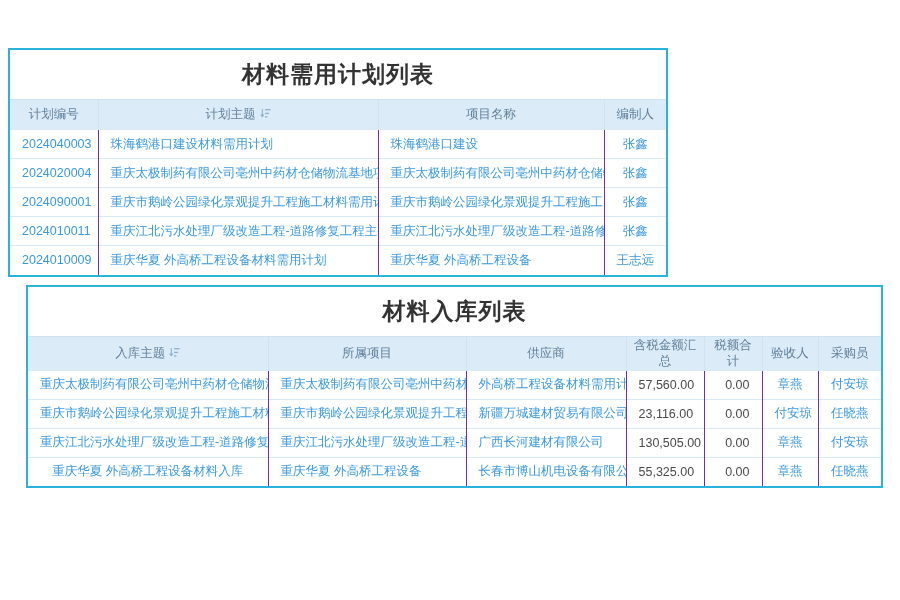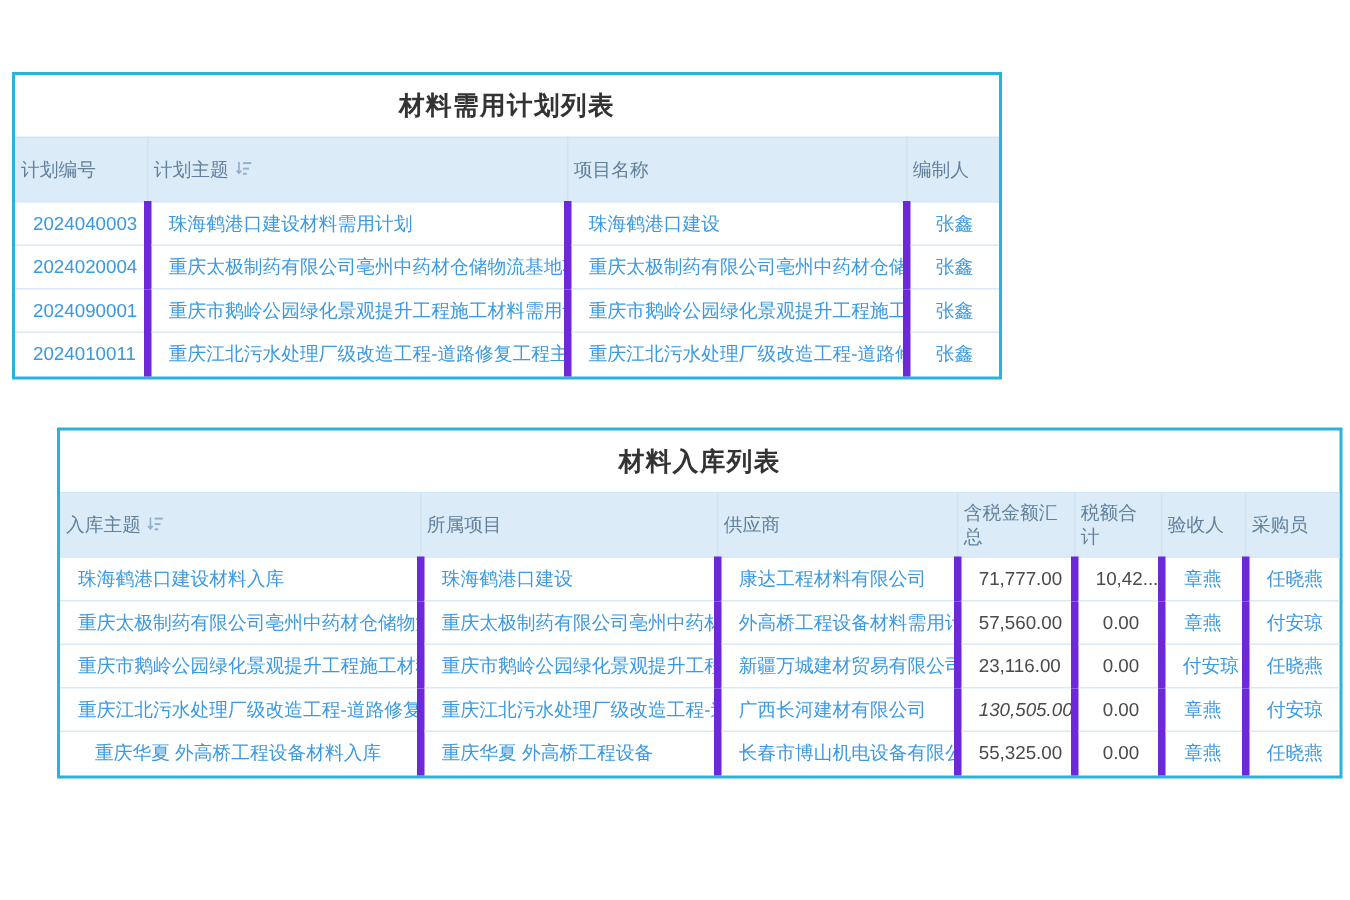--- a/index.html
+++ b/index.html
@@ -16,37 +16,37 @@
   body{
     width:900px;height:600px;background:#ffffff;position:relative;overflow:hidden;
     font-family:"Liberation Sans","DejaVu Sans",sans-serif;
   }
   .panel{
     position:absolute;background:#ffffff;
     border:2px solid var(--accent-border);
     box-sizing:border-box;
   }
   .panel-title{
-    text-align:center;font-weight:bold;font-size:17px;color:var(--title-text);
+    text-align:center;font-weight:bold;font-size:23px;color:var(--title-text);
     padding:9px 0 9px;letter-spacing:1px;
   }
   table{border-collapse:collapse;width:100%;table-layout:fixed;}
   thead th{
     background:var(--header-bg);color:var(--header-text);
-    font-weight:normal;font-size:12.5px;text-align:left;
-    height:43px;padding:0 4px;box-sizing:border-box;
+    font-weight:normal;font-size:12.5px;text-align:center;
+    height:30px;padding:0 4px;box-sizing:border-box;
     border-right:1px solid var(--col-border);
     border-top:1px solid var(--col-border);
     vertical-align:middle;line-height:1.3;
   }
   thead th:last-child{border-right:none;}
   tbody td{
     font-size:12.5px;height:29px;padding:0 12px;box-sizing:border-box;
     border-top:1px solid var(--row-border);
-    border-right:5px solid #6d28d9;
+    border-right:1px solid #6d28d9;
     white-space:nowrap;overflow:hidden;text-overflow:clip;
     vertical-align:middle;
   }
   tbody td:last-child{border-right:none;}
   td.link{color:var(--link-blue);}
   td.num{color:var(--dark-text);}
   .sort-icon{display:inline-block;vertical-align:-1px;margin-left:4px;}
 </style>
 </head>
 <body>
@@ -91,25 +91,31 @@
           <td class="link" style="text-align: left;">重庆市鹅岭公园绿化景观提升工程施工材料需用计划</td>
           <td class="link" style="text-align: left;">重庆市鹅岭公园绿化景观提升工程施工</td>
           <td class="link" style="text-align: center;">张鑫</td>
         </tr>
         <tr>
           <td class="link" style="text-align: left;">2024010011</td>
           <td class="link" style="text-align: left;">重庆江北污水处理厂级改造工程-道路修复工程主要材料</td>
           <td class="link" style="text-align: left;">重庆江北污水处理厂级改造工程-道路修复工程</td>
           <td class="link" style="text-align: center;">张鑫</td>
         </tr>
+        <tr>
+          <td class="link" style="text-align: left;">2024010009</td>
+          <td class="link" style="text-align: left;">重庆华夏 外高桥工程设备材料需用计划</td>
+          <td class="link" style="text-align: left;">重庆华夏 外高桥工程设备</td>
+          <td class="link" style="text-align: center;">王志远</td>
+        </tr>
       </tbody>
     </table>
 </div>
 
-<div class="panel" style="left:38px; top:285px; width:857px;">
+<div class="panel" style="left:26px; top:285px; width:857px;">
   <div class="panel-title">材料入库列表</div>
   <table>
       <colgroup>
         <col style="width: 240px;">
         <col style="width: 198px;">
         <col style="width: 160px;">
         <col style="width: 78px;">
         <col style="width: 58px;">
         <col style="width: 56px;">
         <col style="width: 63px;">
@@ -125,29 +131,20 @@
           <th><span>所属项目</span></th>
           <th><span>供应商</span></th>
           <th><span>含税金额汇总</span></th>
           <th><span>税额合计</span></th>
           <th><span>验收人</span></th>
           <th><span>采购员</span></th>
         </tr>
       </thead>
       <tbody>
         <tr>
-          <td class="link" style="text-align: left;">珠海鹤港口建设材料入库</td>
-          <td class="link" style="text-align: left;">珠海鹤港口建设</td>
-          <td class="link" style="text-align: left;">康达工程材料有限公司</td>
-          <td class="num" style="text-align: right;">71,777.00</td>
-          <td class="num" style="text-align: right;">10,42...</td>
-          <td class="link" style="text-align: center;">章燕</td>
-          <td class="link" style="text-align: center;">任晓燕</td>
-        </tr>
-        <tr>
           <td class="link" style="text-align: left;">重庆太极制药有限公司亳州中药材仓储物流基...</td>
           <td class="link" style="text-align: left;">重庆太极制药有限公司亳州中药材仓...</td>
           <td class="link" style="text-align: left;">外高桥工程设备材料需用计划</td>
           <td class="num" style="text-align: right;">57,560.00</td>
           <td class="num" style="text-align: right;">0.00</td>
           <td class="link" style="text-align: center;">章燕</td>
           <td class="link" style="text-align: center;">付安琼</td>
         </tr>
         <tr>
           <td class="link" style="text-align: left;">重庆市鹅岭公园绿化景观提升工程施工材料入库</td>
@@ -155,21 +152,21 @@
           <td class="link" style="text-align: right; margin-left: 33px;">新疆万城建材贸易有限公司</td>
           <td class="num" style="text-align: right;">23,116.00</td>
           <td class="num" style="text-align: right;">0.00</td>
           <td class="link" style="text-align: center;">付安琼</td>
           <td class="link" style="text-align: center;">任晓燕</td>
         </tr>
         <tr>
           <td class="link" style="text-align: left;">重庆江北污水处理厂级改造工程-道路修复工程...</td>
           <td class="link" style="text-align: left;">重庆江北污水处理厂级改造工程-道路...</td>
           <td class="link" style="text-align: left;">广西长河建材有限公司</td>
-          <td class="num" style="text-align: center; font-style: italic;">130,505.00</td>
+          <td class="num" style="text-align: center;">130,505.00</td>
           <td class="num" style="text-align: right;">0.00</td>
           <td class="link" style="text-align: center;">章燕</td>
           <td class="link" style="text-align: center;">付安琼</td>
         </tr>
         <tr>
           <td class="link" style="text-align: center;">重庆华夏 外高桥工程设备材料入库</td>
           <td class="link" style="text-align: left;">重庆华夏 外高桥工程设备</td>
           <td class="link" style="text-align: left;">长春市博山机电设备有限公司</td>
           <td class="num" style="text-align: center;">55,325.00</td>
           <td class="num" style="text-align: right;">0.00</td>

